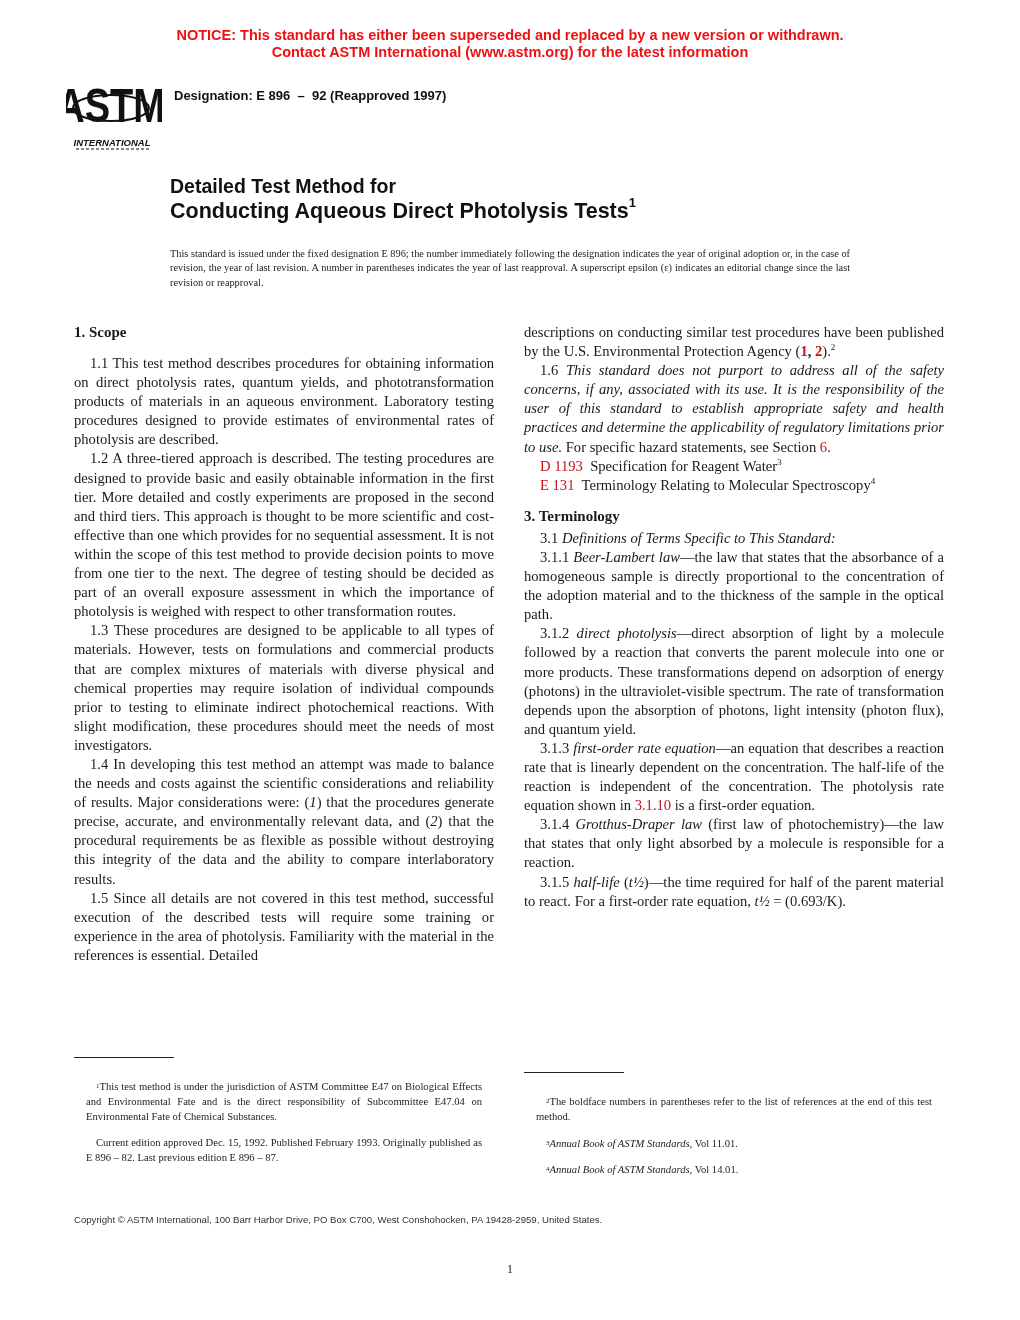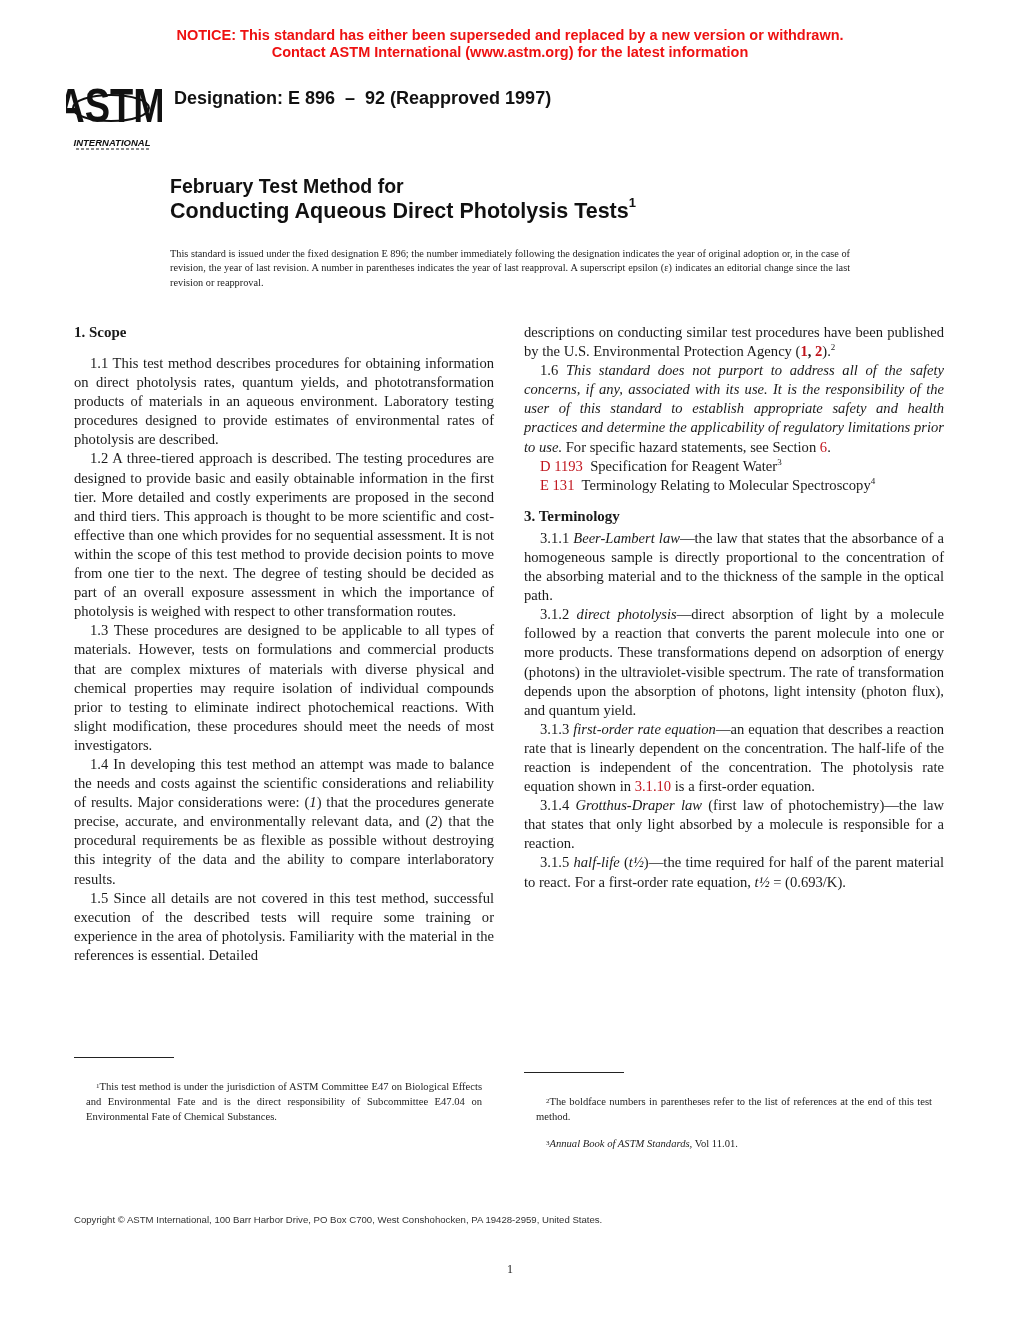--- a/index.html
+++ b/index.html
@@ -2,21 +2,21 @@
 <html><head>
 <meta charset="utf-8">
 <style>
   html, body { margin: 0; padding: 0; background: #ffffff; }
   body { width: 1020px; height: 1320px; position: relative; overflow: hidden; color: #111; }
   .abs { position: absolute; text-align: right; }
   .notice { left: 0; width: 1020px; top: 27px; text-align: center; color: #ee1111;
     font-family: "Liberation Sans", sans-serif; font-weight: bold; font-size: 14.5px; line-height: 17px; }
   .logo { left: 66px; top: 78px; width: 96px; height: 72px; }
   .designation { left: 174px; top: 88px; font-family: "Liberation Sans", sans-serif; font-weight: bold;
-    font-size: 18px; color: #111; white-space: pre; }
+    font-size: 13px; color: #111; white-space: pre; }
   .title1 { left: 170px; top: 175px; font-family: "Liberation Sans", sans-serif; font-weight: bold; font-size: 19.5px; }
   .title2 { left: 170px; top: 198px; font-family: "Liberation Sans", sans-serif; font-weight: bold; font-size: 21.5px; }
   .title2 sup { font-size: 13px; position: relative; top: -3px; }
   .issued { left: 170px; top: 247px; width: 680px; font-family: "Liberation Serif", serif; font-size: 10.3px;
     line-height: 14.3px; text-align: justify; color: #222; }
   .col { top: 323px; width: 420px; font-family: "Liberation Serif", serif; font-size: 14.6px;
     line-height: 19.1px; text-align: justify; color: #1a1a1a; }
   .col-left { left: 74px; }
   .col-right { left: 524px; }
   .col p { margin: 0; text-indent: 16px; }
@@ -49,21 +49,21 @@
 <div class="abs logo">
   <svg width="96" height="72" viewBox="0 0 96 72">
     <ellipse cx="45" cy="30" rx="38" ry="13" fill="none" stroke="#111" stroke-width="2"></ellipse>
     <text x="45" y="44" text-anchor="middle" font-family="Liberation Sans, sans-serif" font-weight="bold" font-size="38" fill="#111" transform="scale(1,1.25) translate(0,-9)">ASTM</text>
     <text x="46" y="68" text-anchor="middle" font-family="Liberation Sans, sans-serif" font-weight="bold" font-style="italic" font-size="9.5" fill="#111">INTERNATIONAL</text>
     <line x1="10" y1="71" x2="84" y2="71" stroke="#111" stroke-width="1" stroke-dasharray="3,2"></line>
   </svg>
 </div>
 <div class="abs designation">Designation: E 896  –  92 (Reapproved 1997)</div>
 
-<div class="abs title1">February Test Method for</div>
+<div class="abs title1">Detailed Test Method for</div>
 <div class="abs title2"><span>Conducting Aqueous Direct Photolysis Tests</span><sup>1</sup></div>
 
 <div class="abs issued">This standard is issued under the fixed designation E 896; the number immediately following the designation indicates the year of original adoption or, in the case of revision, the year of last revision. A number in parentheses indicates the year of last reapproval. A superscript epsilon (ε) indicates an editorial change since the last revision or reapproval.</div>
 
 <div class="abs col col-left">
   <h2 style="margin-bottom:12px;">1.  Scope</h2>
   <p>1.1 This test method describes procedures for obtaining information on direct photolysis rates, quantum yields, and phototransformation products of materials in an aqueous environment. Laboratory testing procedures designed to provide estimates of environmental rates of photolysis are described.</p>
   <p>1.2  A three-tiered approach is described. The testing procedures are designed to provide basic and easily obtainable information in the first tier. More detailed and costly experiments are proposed in the second and third tiers. This approach is thought to be more scientific and cost-effective than one which provides for no sequential assessment. It is not within the scope of this test method to provide decision points to move from one tier to the next. The degree of testing should be decided as part of an overall exposure assessment in which the importance of photolysis is weighed with respect to other transformation routes.</p>
   <p>1.3 These procedures are designed to be applicable to all types of materials. However, tests on formulations and commercial products that are complex mixtures of materials with diverse physical and chemical properties may require isolation of individual compounds prior to testing to eliminate indirect photochemical reactions. With slight modification, these procedures should meet the needs of most investigators.</p>
   <p><span>1.4  In developing this test method an attempt was made to balance the needs and costs against the scientific considerations and reliability of results. Major considerations were: (</span><i>1</i><span>) that the procedures generate precise, accurate, and environmentally relevant data, and (</span><i>2</i><span>) that the procedural requirements be as flexible as possible without destroying this integrity of the data and the ability to compare interlaboratory results.</span></p>
@@ -71,32 +71,35 @@
 </div>
 
 <div class="abs col col-right">
   <p class="noindent">descriptions on conducting similar test procedures have been published by the U.S. Environmental Protection Agency (<span class="link bold">1</span><span class="bold">, </span><span class="link bold">2</span><span>).</span><sup class="fn">2</sup></p>
   <p><span>1.6 </span><i>This standard does not purport to address all of the safety concerns, if any, associated with its use. It is the responsibility of the user of this standard to establish appropriate safety and health practices and determine the applicability of regulatory limitations prior to use.</i><span> For specific hazard statements, see Section </span><span class="link">6</span><span>.</span></p>
 
   <div class="refline"><span class="link">D 1193</span>&nbsp; <span>Specification for Reagent Water</span><sup class="fn">3</sup></div>
   <div class="refline"><span class="link">E 131</span>&nbsp; <span>Terminology Relating to Molecular Spectroscopy</span><sup class="fn">4</sup></div>
 
   <h2 class="gap">3.  Terminology</h2>
-  <p><span>3.1.1 </span><i>Beer-Lambert law</i><span>—the law that states that the absorbance of a homogeneous sample is directly proportional to the concentration of the absorbing material and to the thickness of the sample in the optical path.</span></p>
+  <p><span>3.1 </span><i>Definitions of Terms Specific to This Standard:</i></p>
+  <p><span>3.1.1 </span><i>Beer-Lambert law</i><span>—the law that states that the absorbance of a homogeneous sample is directly proportional to the concentration of the adoption material and to the thickness of the sample in the optical path.</span></p>
   <p><span>3.1.2 </span><i>direct photolysis</i><span>—direct absorption of light by a molecule followed by a reaction that converts the parent molecule into one or more products. These transformations depend on adsorption of energy (photons) in the ultraviolet-visible spectrum. The rate of transformation depends upon the absorption of photons, light intensity (photon flux), and quantum yield.</span></p>
   <p><span>3.1.3 </span><i>first-order rate equation</i><span>—an equation that describes a reaction rate that is linearly dependent on the concentration. The half-life of the reaction is independent of the concentration. The photolysis rate equation shown in </span><span class="link">3.1.10</span><span> is a first-order equation.</span></p>
   <p><span>3.1.4 </span><i>Grotthus-Draper law</i><span> (first law of photochemistry)—the law that states that only light absorbed by a molecule is responsible for a reaction.</span></p>
   <p><span>3.1.5 </span><i>half-life</i> (<i>t½</i>)<span>—the time required for half of the parent material to react. For a first-order rate equation, </span><i>t½</i><span> = (0.693/K).</span></p>
 </div>
 
 <div class="abs fn-rule-left"></div>
 <div class="abs fn fn-left">
   <p><sup>1</sup><span>This test method is under the jurisdiction of ASTM Committee E47 on Biological Effects and Environmental Fate and is the direct responsibility of Subcommittee E47.04 on Environmental Fate of Chemical Substances.</span></p>
+  <p>Current edition approved Dec. 15, 1992. Published February 1993. Originally published as E 896 – 82. Last previous edition E 896 – 87.</p>
 </div>
 
 <div class="abs fn-rule-right"></div>
 <div class="abs fn fn-right">
   <p><sup>2</sup><span>The boldface numbers in parentheses refer to the list of references at the end of this test method.</span></p>
   <p><sup>3</sup><i>Annual Book of ASTM Standards,</i><span> Vol 11.01.</span></p>
+  <p><sup>4</sup><i>Annual Book of ASTM Standards,</i><span> Vol 14.01.</span></p>
 </div>
 
 <div class="abs copyright">Copyright © ASTM International, 100 Barr Harbor Drive, PO Box C700, West Conshohocken, PA 19428-2959, United States.</div>
 <div class="abs pagenum">1</div>
 
 </body></html>

